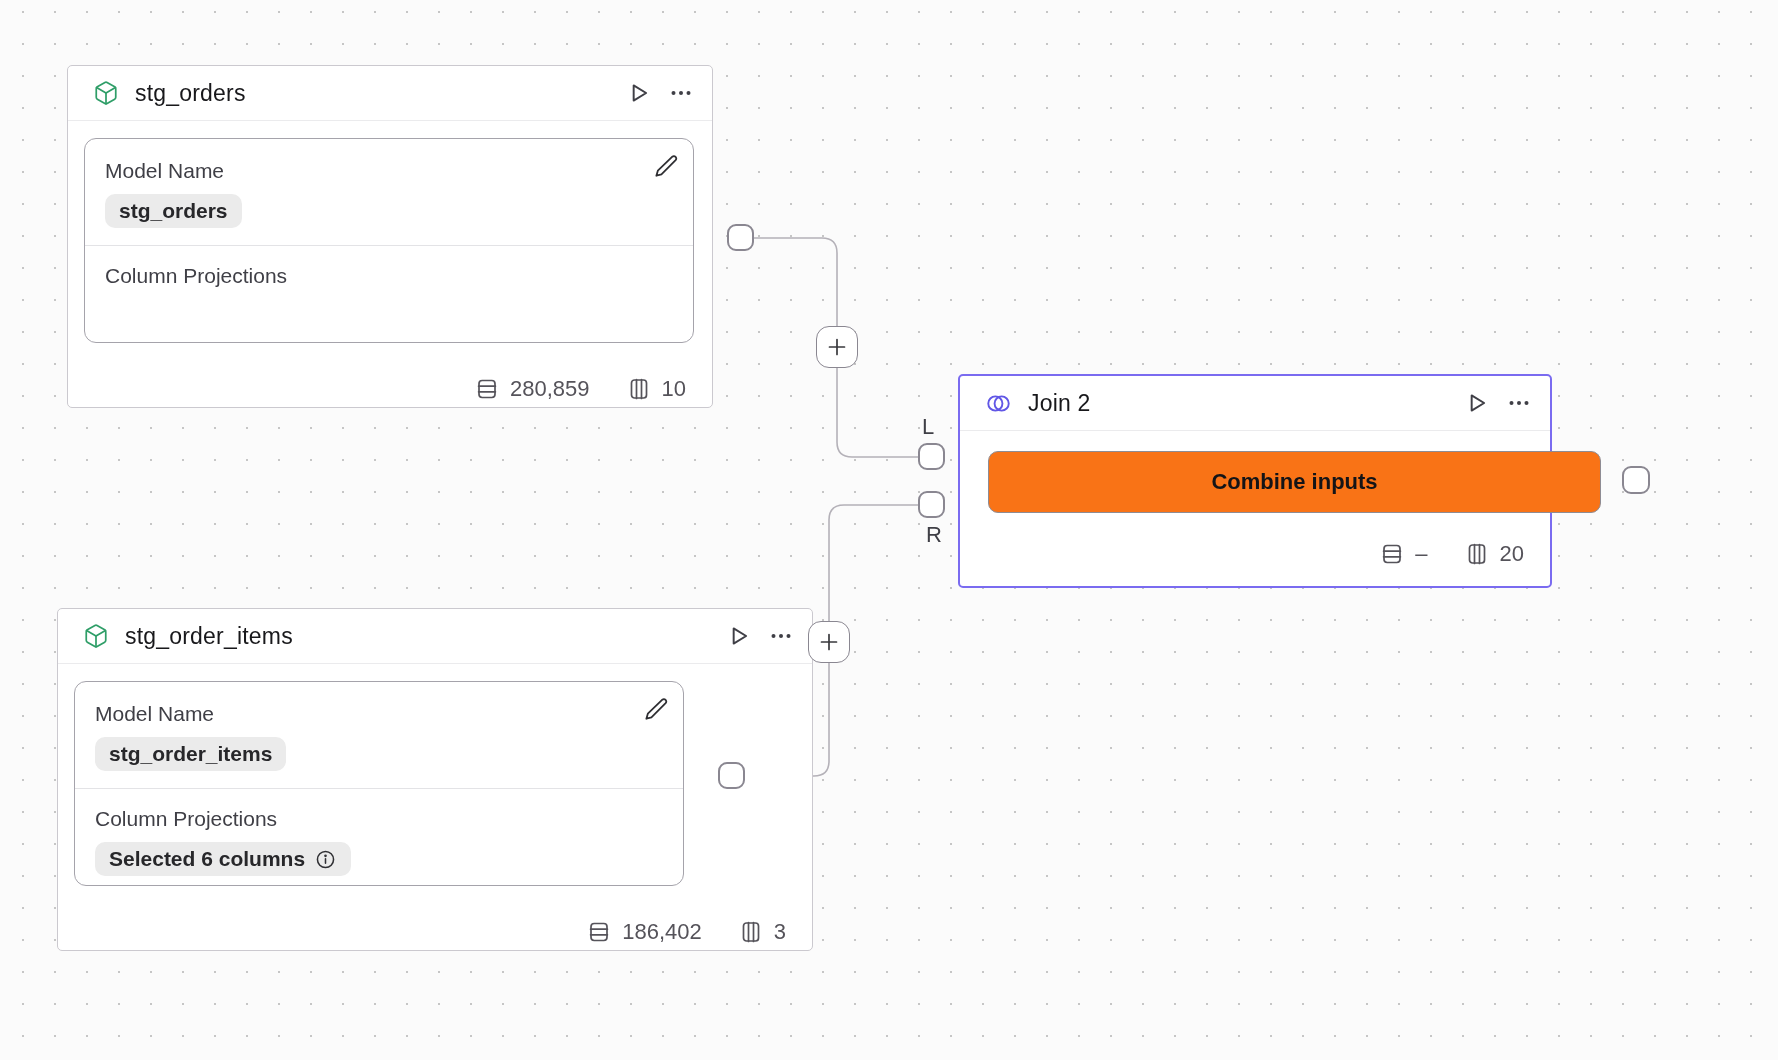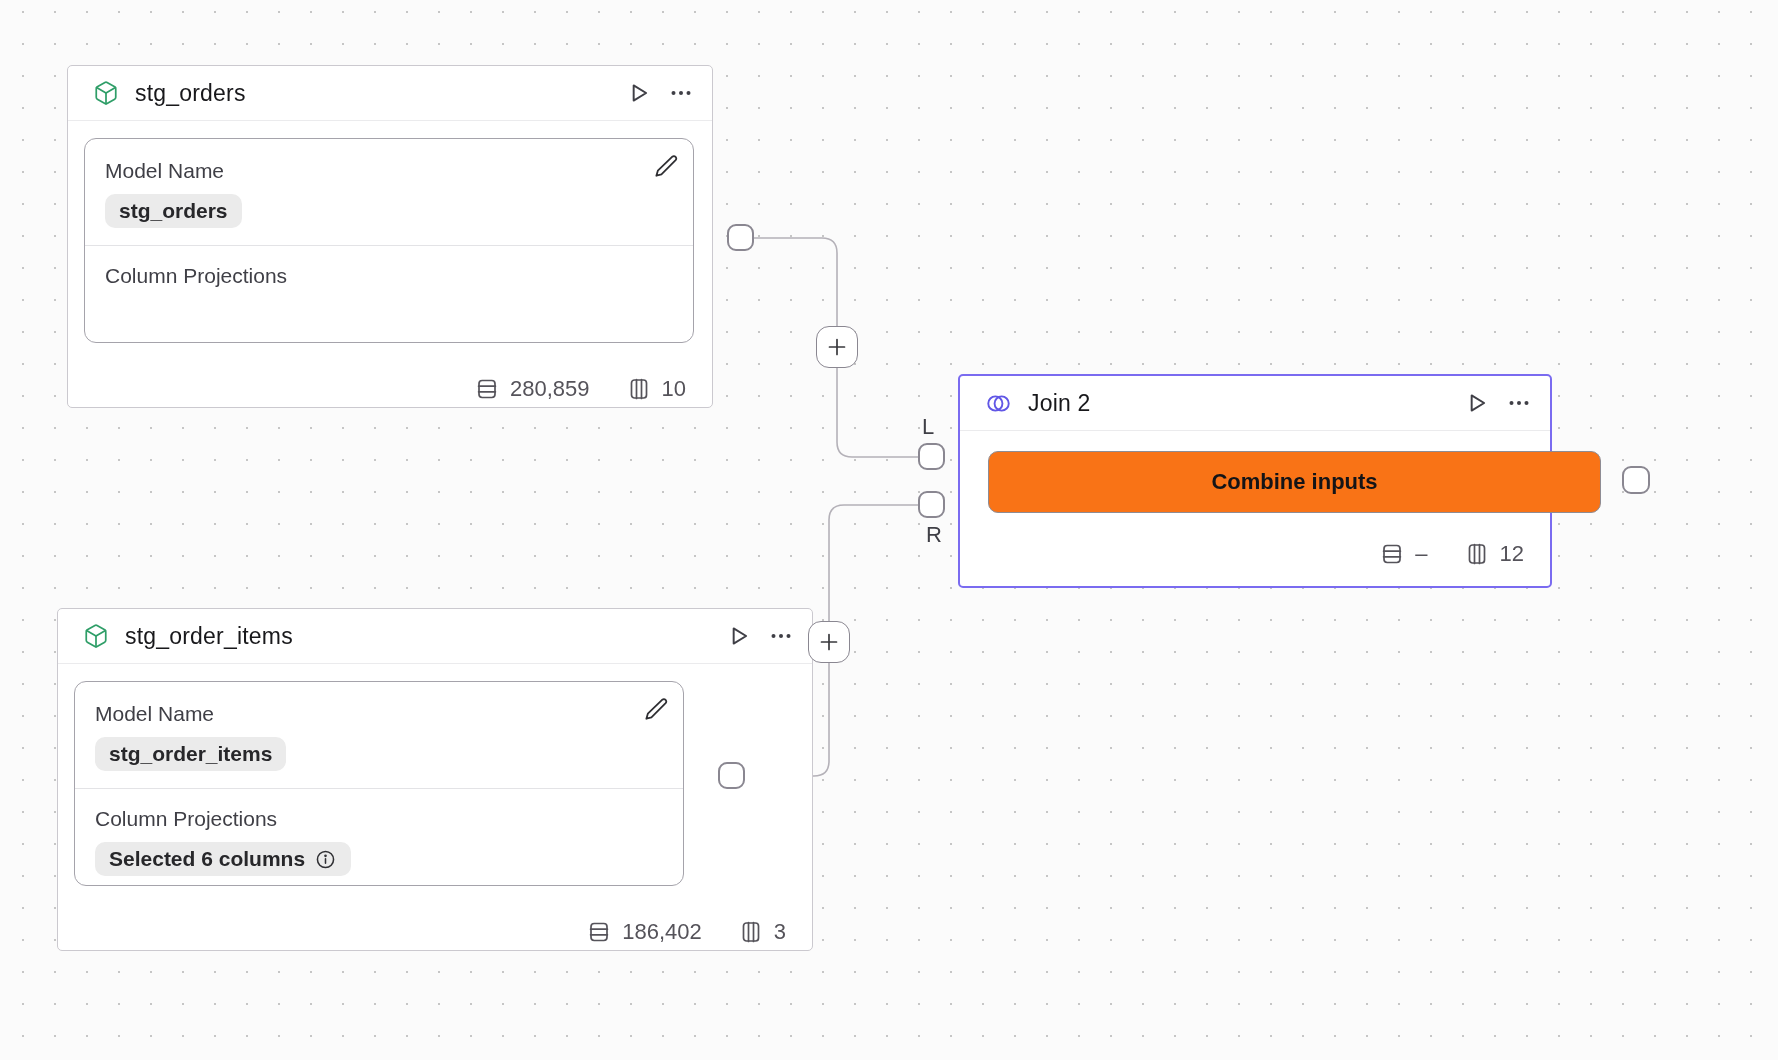--- a/index.html
+++ b/index.html
@@ -257,21 +257,21 @@
           </svg>
       </span>
       <span>–</span>
       <span class="gap"></span>
       <span>
         <svg width="24" height="24" viewBox="0 0 24 24" fill="none" stroke="#55535a" stroke-width="1.7" stroke-linecap="round">
             <rect x="4.5" y="3" width="15" height="18" rx="3"></rect>
             <path d="M9.5 2.6v18.8M14.5 2.6v18.8"></path>
           </svg>
       </span>
-      <span>12</span>
+      <span>20</span>
     </div>
   </div>
 
   <div class="port" style="left:727px;top:224px;"></div>
   <div class="port" style="left:718px;top:762px;"></div>
   <div class="port" style="left:918px;top:443px;"></div>
   <div class="port" style="left:918px;top:491px;"></div>
   <div class="port" style="left:1622px;top:466px;width:28px;height:28px;"></div>
 
   <div class="port-label" style="left:917px;top:414px;">L</div>

